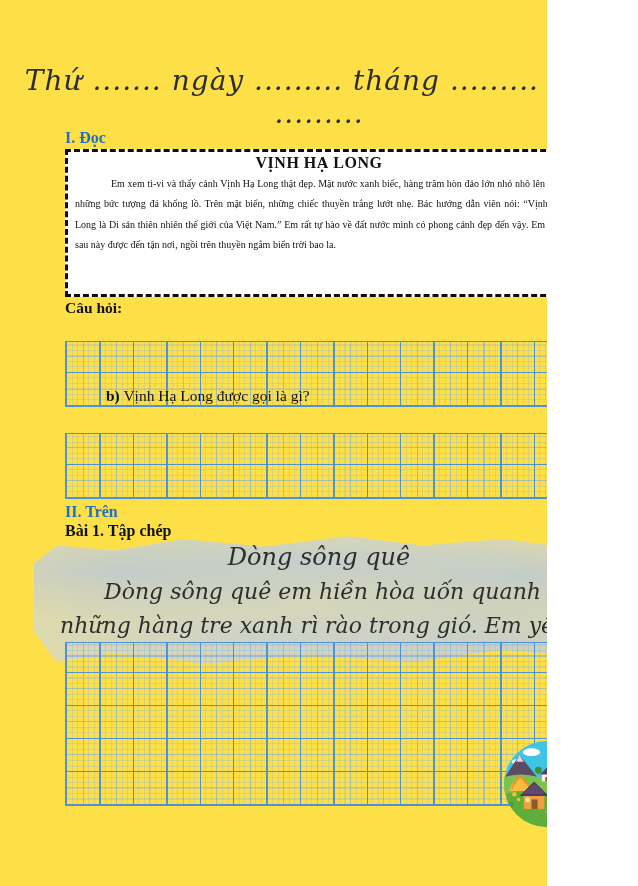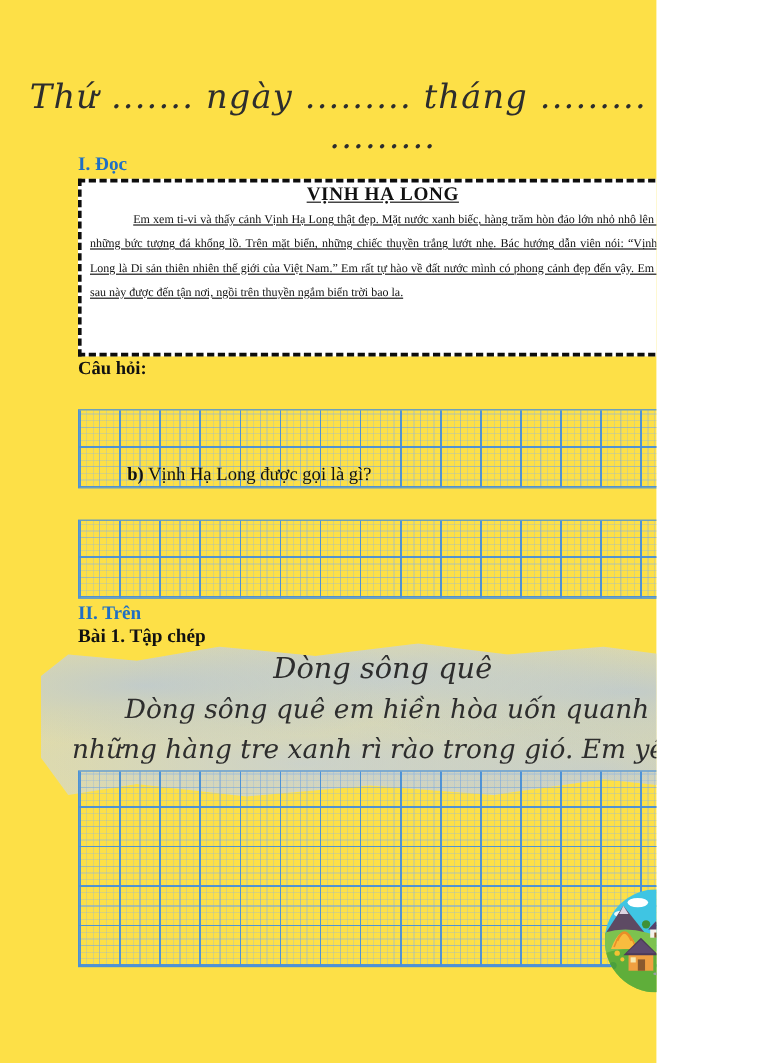--- a/index.html
+++ b/index.html
@@ -35,21 +35,20 @@
   .exercise-label{
     position:absolute;left:65px;top:522px;
     font-weight:bold;font-size:16px;color:#111;
   }
   .passage-box{
     position:absolute;left:65px;top:149px;width:508px;height:148px;
     box-sizing:border-box;
     border:3px dashed #0d0d0d;
     padding:1px 7px 0 7px;
     background:#ffffff;
-    text-decoration:underline;
   }
   .passage-title{
     text-align:center;font-weight:bold;font-size:16px;
     letter-spacing:0.5px;line-height:20px;color:#111;
   }
   .passage-text{
     font-size:10px;line-height:20.3px;
     text-align:justify;text-indent:36px;color:#111;
     margin-top:1px;
   }

